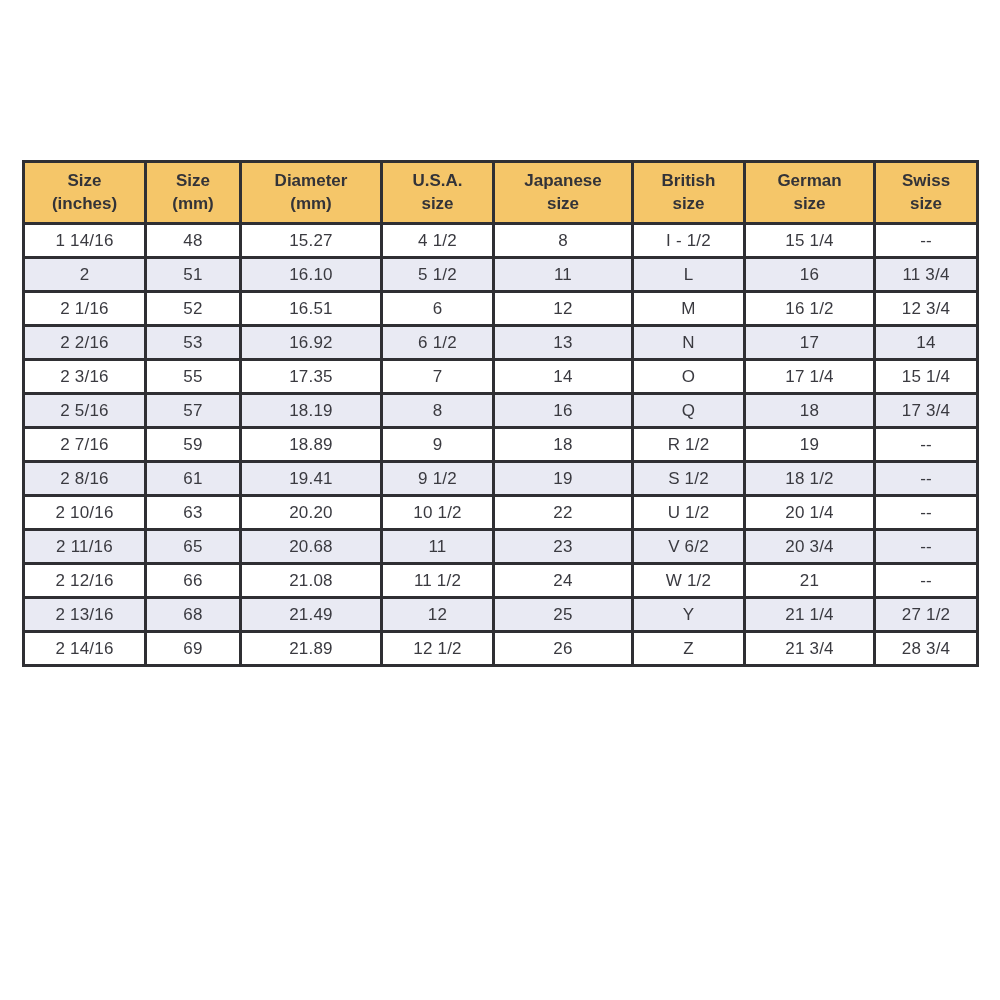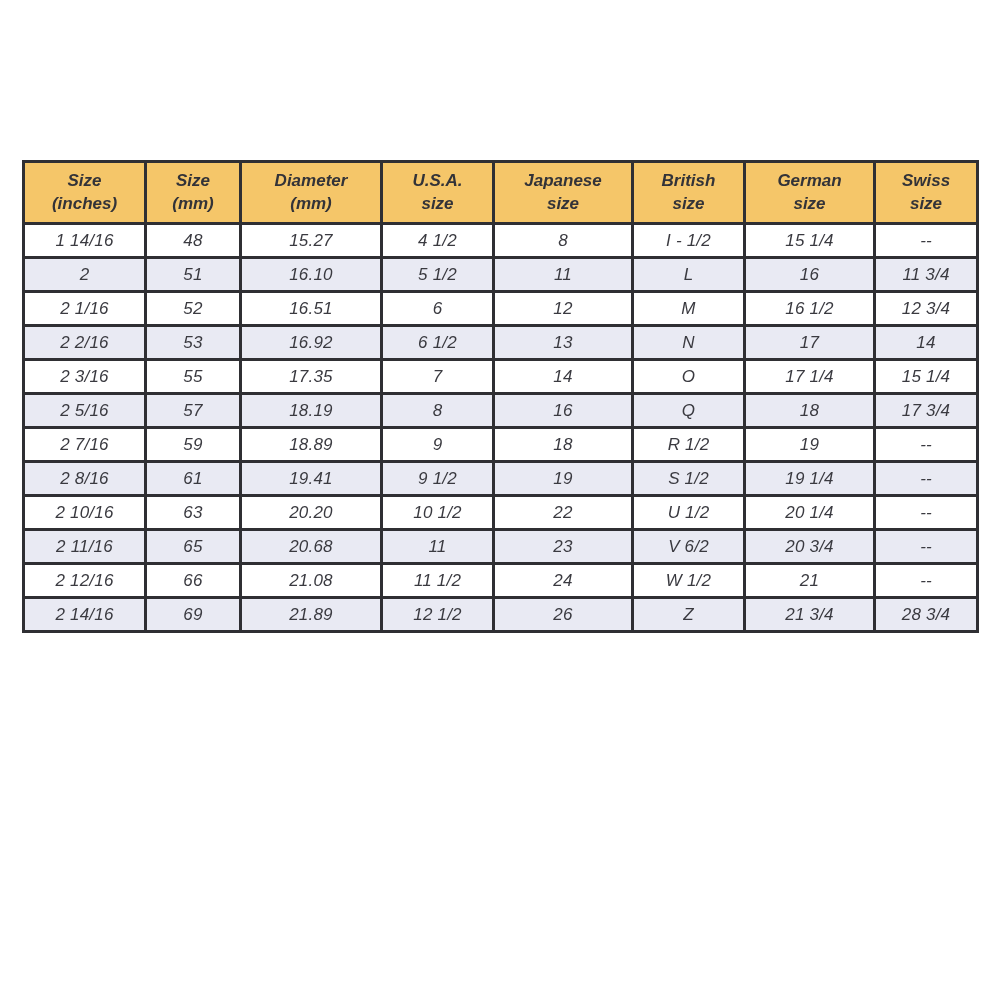--- a/index.html
+++ b/index.html
@@ -23,21 +23,20 @@
     font-family: "Liberation Sans", sans-serif;
     color: var(--text-color);
   }
   table.ring-table {
     position: absolute;
     left: 22px;
     top: 160px;
     width: 954px;
     border-collapse: collapse;
     table-layout: fixed;
-    font-style: italic;
   }
   table.ring-table th,
   table.ring-table td {
     border: 3px solid var(--border-color);
     text-align: center;
     vertical-align: middle;
     padding: 0 2px;
   }
   table.ring-table th {
     background: var(--header-bg);
@@ -164,21 +163,21 @@
           <td>19</td>
           <td>--</td>
         </tr>
         <tr>
           <td>2 8/16</td>
           <td>61</td>
           <td>19.41</td>
           <td>9 1/2</td>
           <td>19</td>
           <td>S 1/2</td>
-          <td>19 1/4</td>
+          <td>18 1/2</td>
           <td>--</td>
         </tr>
         <tr>
           <td>2 10/16</td>
           <td>63</td>
           <td>20.20</td>
           <td>10 1/2</td>
           <td>22</td>
           <td>U 1/2</td>
           <td>20 1/4</td>
@@ -196,20 +195,30 @@
         </tr>
         <tr>
           <td>2 12/16</td>
           <td>66</td>
           <td>21.08</td>
           <td>11 1/2</td>
           <td>24</td>
           <td>W 1/2</td>
           <td>21</td>
           <td>--</td>
+        </tr>
+        <tr>
+          <td>2 13/16</td>
+          <td>68</td>
+          <td>21.49</td>
+          <td>12</td>
+          <td>25</td>
+          <td>Y</td>
+          <td>21 1/4</td>
+          <td>27 1/2</td>
         </tr>
         <tr>
           <td>2 14/16</td>
           <td>69</td>
           <td>21.89</td>
           <td>12 1/2</td>
           <td>26</td>
           <td>Z</td>
           <td>21 3/4</td>
           <td>28 3/4</td>

